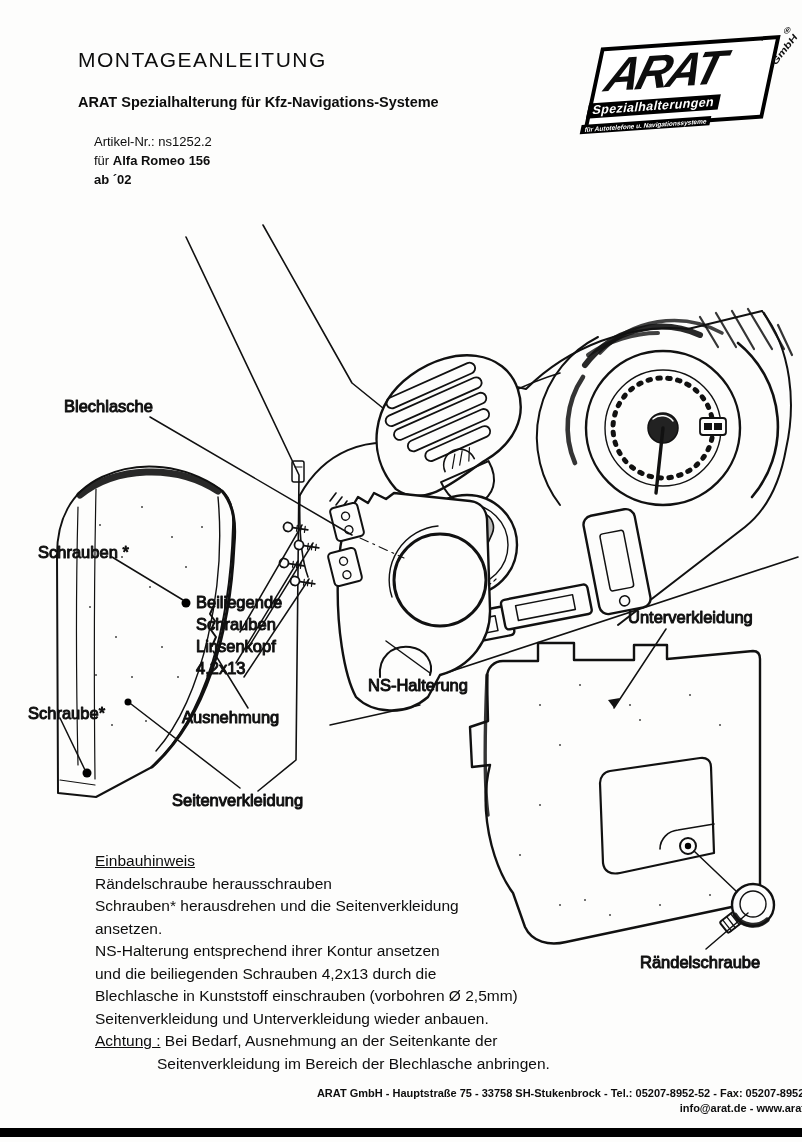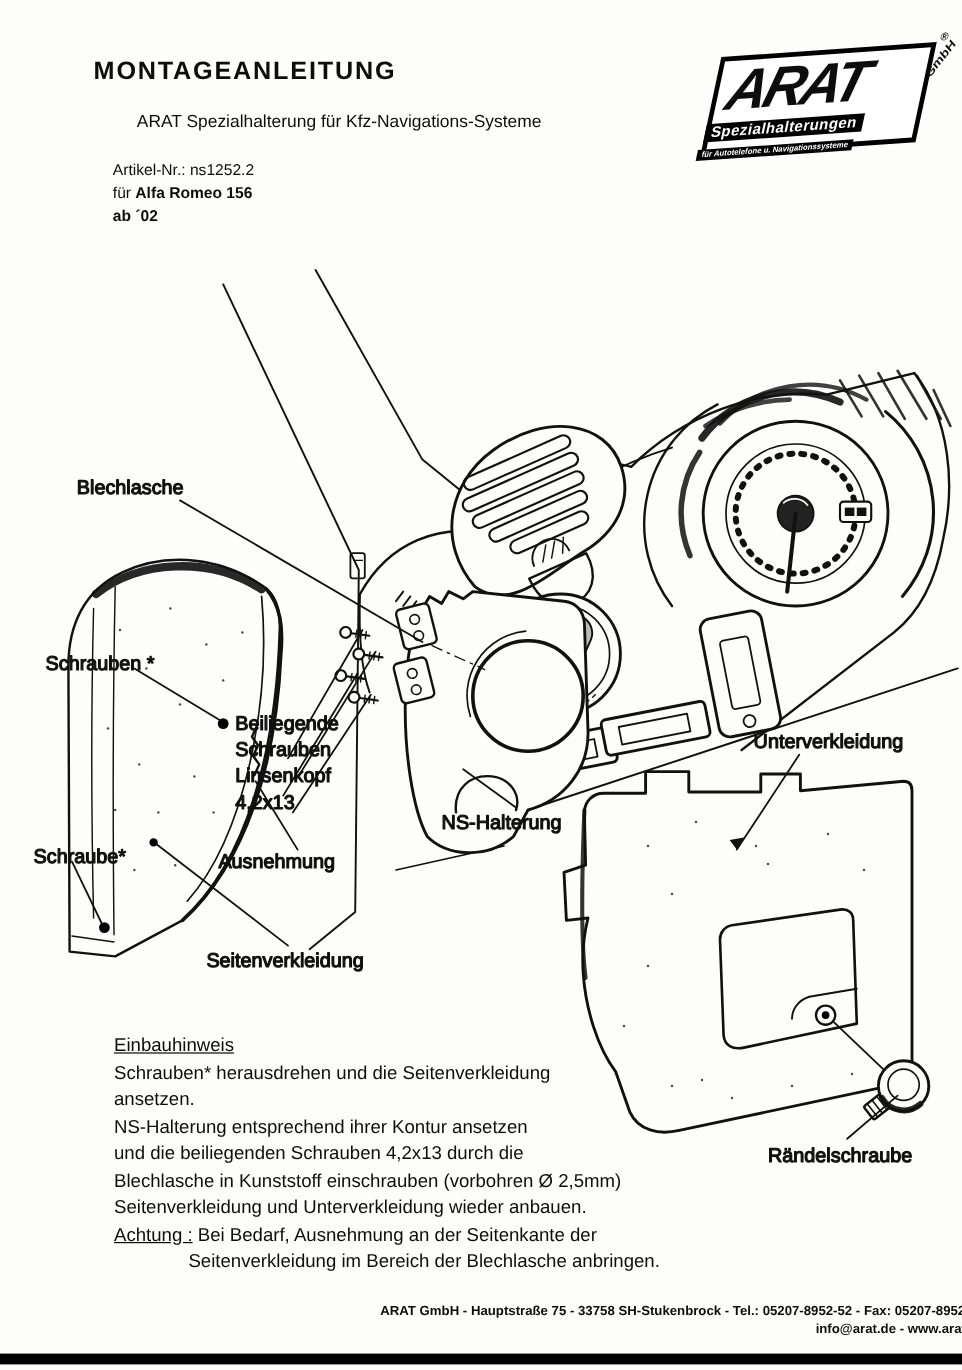--- a/index.html
+++ b/index.html
@@ -5,22 +5,22 @@
   html,body{margin:0;padding:0;}
   body{
     width:802px;height:1142px;position:relative;overflow:hidden;
     background:#fdfdfc;color:#0d0d0d;
     font-family:"Liberation Sans", sans-serif;
     -webkit-font-smoothing:antialiased;
   }
   .abs{position:absolute;}
 
   
-  .doc-title{left:78px;top:48px;font-size:21px;font-weight:bold;letter-spacing:1.5px;}
-  .doc-subtitle{left:78px;top:94px;font-size:14.5px;font-weight:normal;margin-left:36px;}
+  .doc-title{left:78px;top:48px;font-size:21px;font-weight:normal;letter-spacing:1.5px;}
+  .doc-subtitle{left:78px;top:94px;font-size:14.5px;font-weight:bold;}
   .article-block{left:94px;top:132px;font-size:13px;line-height:19px;}
   .article-block b{font-weight:bold;}
 
   
   .logo{left:592px;top:42px;width:172px;height:74px;
     transform:rotate(-4deg) skewX(-16deg);
     border:4px solid #000;background:#fff;}
   .logo-brand{position:absolute;left:8px;top:-4px;font-size:47px;font-weight:800;
     font-style:italic;letter-spacing:-3px;transform:skewX(-4deg);}
   .logo-band{position:absolute;left:-4px;bottom:8px;background:#000;color:#fff;
@@ -30,21 +30,21 @@
   .logo-gmbh{position:absolute;right:-27px;top:6px;transform:rotate(-58deg);
     font-size:10.5px;font-weight:bold;font-style:italic;white-space:nowrap;}
   .logo-reg{position:absolute;right:-13px;top:-13px;font-size:9px;font-weight:bold;}
 
   
   .diagram{left:0;top:205px;width:800px;height:810px;}
   .diagram svg{display:block;}
   .dlabel{font-size:16.5px;fill:#0d0d0d;}
 
   
-  .instructions{left:95px;top:850px;width:530px;font-size:15.5px;line-height:22.5px;z-index:3;margin-top:11px;}
+  .instructions{left:95px;top:850px;width:530px;font-size:15.5px;line-height:22.5px;z-index:3;}
   .instructions .u{text-decoration:underline;}
   .achtung-indent{padding-left:62px;}
 
   
   .footer{left:0;right:-6px;top:1086px;text-align:right;font-size:11px;
     font-weight:bold;line-height:15px;white-space:nowrap;z-index:3;}
   .bottom-bar{left:0;top:1128px;width:802px;height:9px;background:#000;}
 </style>
 </head>
 <body>
@@ -276,20 +276,21 @@
   <text class="dlabel" x="182" y="518">Ausnehmung</text>
   <text class="dlabel" x="172" y="601">Seitenverkleidung</text>
   <text class="dlabel" x="368" y="486">NS-Halterung</text>
   <text class="dlabel" x="628" y="418">Unterverkleidung</text>
   <text class="dlabel" x="640" y="763">Rändelschraube</text>
 </svg>
 </div>
 
 <div class="abs instructions">
   <div><span class="u">Einbauhinweis</span></div>
+  <div>Rändelschraube herausschrauben</div>
   <div>Schrauben* herausdrehen und die Seitenverkleidung</div>
   <div>ansetzen.</div>
   <div>NS-Halterung entsprechend ihrer Kontur ansetzen</div>
   <div>und die beiliegenden Schrauben 4,2x13 durch die</div>
   <div>Blechlasche in Kunststoff einschrauben  (vorbohren Ø 2,5mm)</div>
   <div>Seitenverkleidung und Unterverkleidung wieder anbauen.</div>
   <div>
     <span class="u">Achtung :</span><span> Bei Bedarf, Ausnehmung an der Seitenkante der</span>
   </div>
   <div class="achtung-indent">Seitenverkleidung im Bereich der Blechlasche anbringen.</div>

